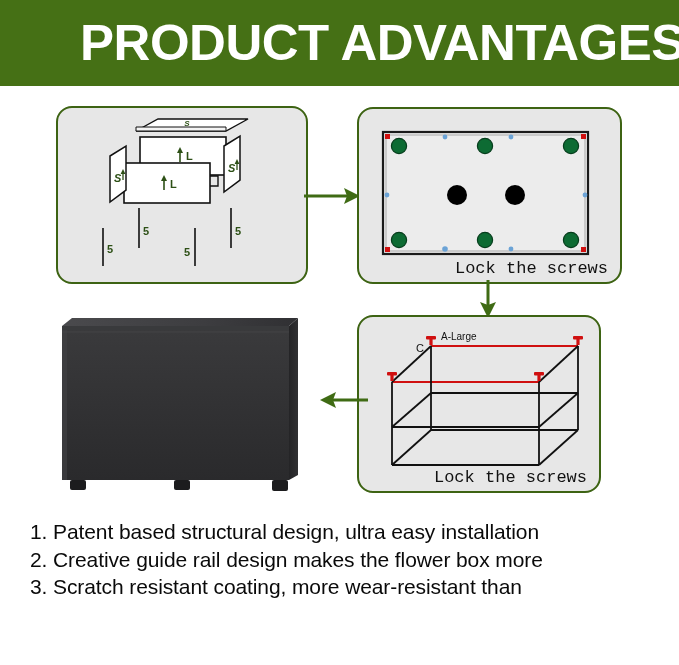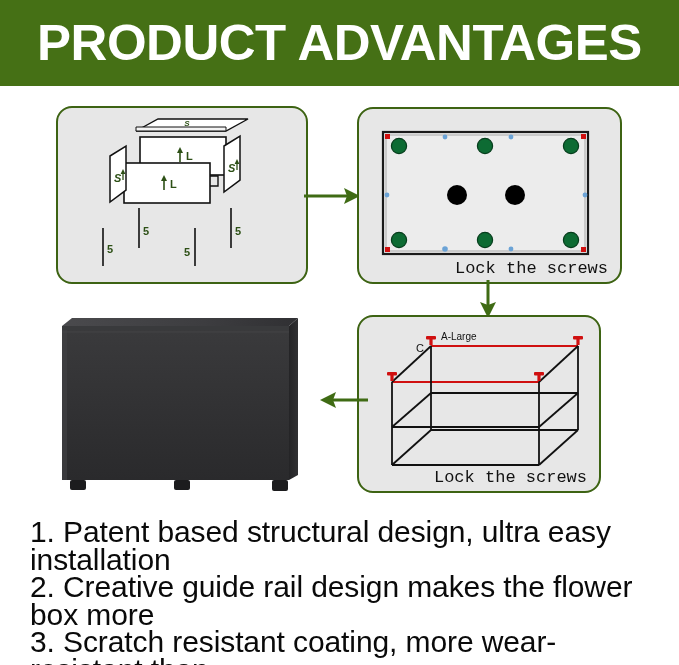--- a/index.html
+++ b/index.html
@@ -19,21 +19,21 @@
   
   #header-banner {
     position: absolute;
     left: 0;
     top: 0;
     width: 679px;
     height: 86px;
     background: #457015;
     display: flex;
     align-items: center;
-    justify-content: center;
+    justify-content: flex-end;
   }
   #header-title {
     color: #ffffff;
     font-family: "Liberation Sans", sans-serif;
     font-weight: bold;
     font-size: 50px;
     letter-spacing: -0.5px;
     line-height: 1;
     white-space: nowrap;
     text-align: center;
@@ -81,21 +81,21 @@
 
   
   #feature-list {
     position: absolute;
     left: 30px;
     top: 518px;
     width: 630px;
   }
   .feature-line {
     font-family: "Liberation Sans", sans-serif;
-    font-size: 30px;
+    font-size: 21px;
     line-height: 27.5px;
     color: #0a0a0a;
     letter-spacing: -0.1px;
   }
 
   
   .lbl-green {
     font-family: "Liberation Sans", sans-serif;
     font-size: 11px;
     font-weight: bold;

